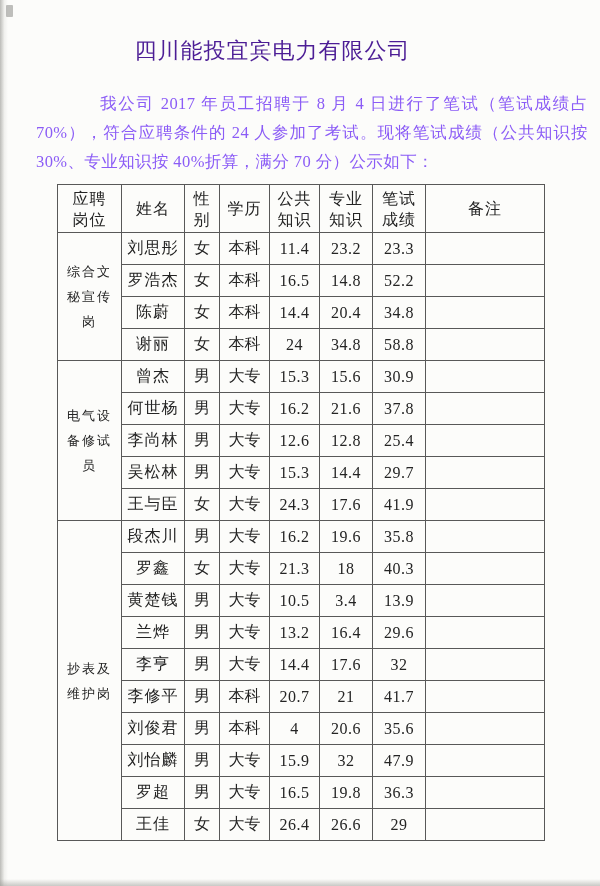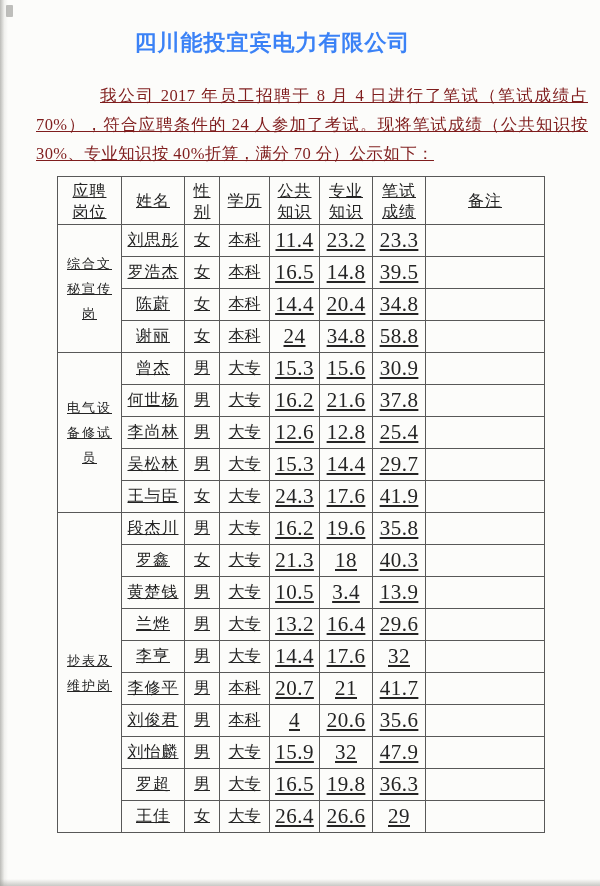--- a/index.html
+++ b/index.html
@@ -14,44 +14,44 @@
   
   .edge{position:absolute;pointer-events:none;z-index:5;}
   #edge-left{left:0;top:0;bottom:0;width:8px;
     background:linear-gradient(to right,rgba(135,135,130,.55),rgba(200,200,195,.22) 55%,rgba(255,255,255,0));}
   #edge-bottom{left:0;right:0;bottom:0;height:7px;
     background:linear-gradient(to top,rgba(150,150,145,.5),rgba(255,255,255,0));}
   #speck{left:6px;top:5px;width:7px;height:12px;background:#8a8a86;opacity:.55;border-radius:1px;}
 
   .titles{padding-top:26px;padding-right:55px;text-align:center;}
   .titles h1{
-    margin:0;font-size:22px;line-height:33px;font-weight:bold;letter-spacing:1px;
-    font-family:"Liberation Sans","DejaVu Sans",sans-serif;color:#3b82f6;
+    margin:8px;font-size:22px;line-height:33px;font-weight:normal;letter-spacing:1px;
+    font-family:"Liberation Sans","DejaVu Sans",sans-serif;color:#4c1d95;
   }
   .intro{
     margin:22px 12px 0 36px;width:552px;box-sizing:border-box;
     font-size:16.5px;line-height:29px;text-align:justify;text-indent:64px;
-    letter-spacing:.4px;color:#7f1d1d;text-decoration:underline;
+    letter-spacing:.4px;color:#8b5cf6;
   }
   table.score{
     margin:8px 0 0 57px;border-collapse:collapse;table-layout:fixed;width:487px;
-    font-size:16px;color:#242424;text-decoration:underline;
+    font-size:16px;color:#242424;
   }
   table.score th,table.score td{
     border:1px solid var(--line);padding:0 2px;text-align:center;vertical-align:middle;
     overflow:hidden;
   }
   table.score th{
     height:47px;font-weight:normal;white-space:pre-line;line-height:21px;font-size:16px;
     letter-spacing:1px;
   }
   table.score td{height:31px;}
   td.pos{white-space:pre-line;line-height:25px;letter-spacing:2px;font-size:13px;}
   td.name{letter-spacing:1px;margin-top:43px;}
-  td.num{font-size:21px;letter-spacing:.5px;}
+  td.num{font-size:16px;letter-spacing:.5px;}
 </style>
 </head>
 <body>
 
 <div class="edge" id="edge-left"></div>
 <div class="edge" id="edge-bottom"></div>
 <div class="edge" id="speck"></div>
 
 <div class="titles">
   <h1>四川能投宜宾电力有限公司</h1>
@@ -99,21 +99,21 @@
         <td class="num">23.2</td>
         <td class="num">23.3</td>
         <td class="remark"></td>
       </tr>
       <tr>
         <td class="name">罗浩杰</td>
         <td class="sex">女</td>
         <td class="edu">本科</td>
         <td class="num">16.5</td>
         <td class="num">14.8</td>
-        <td class="num">39.5</td>
+        <td class="num">52.2</td>
         <td class="remark"></td>
       </tr>
       <tr>
         <td class="name">陈蔚</td>
         <td class="sex">女</td>
         <td class="edu">本科</td>
         <td class="num">14.4</td>
         <td class="num">20.4</td>
         <td class="num">34.8</td>
         <td class="remark"></td>

